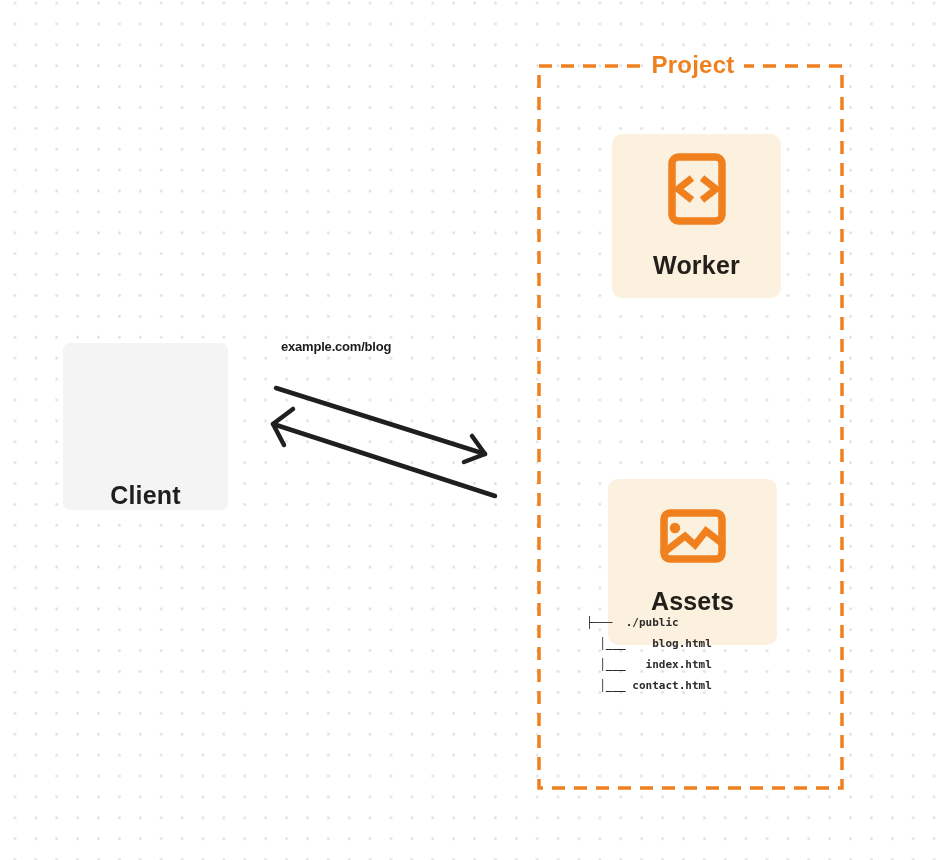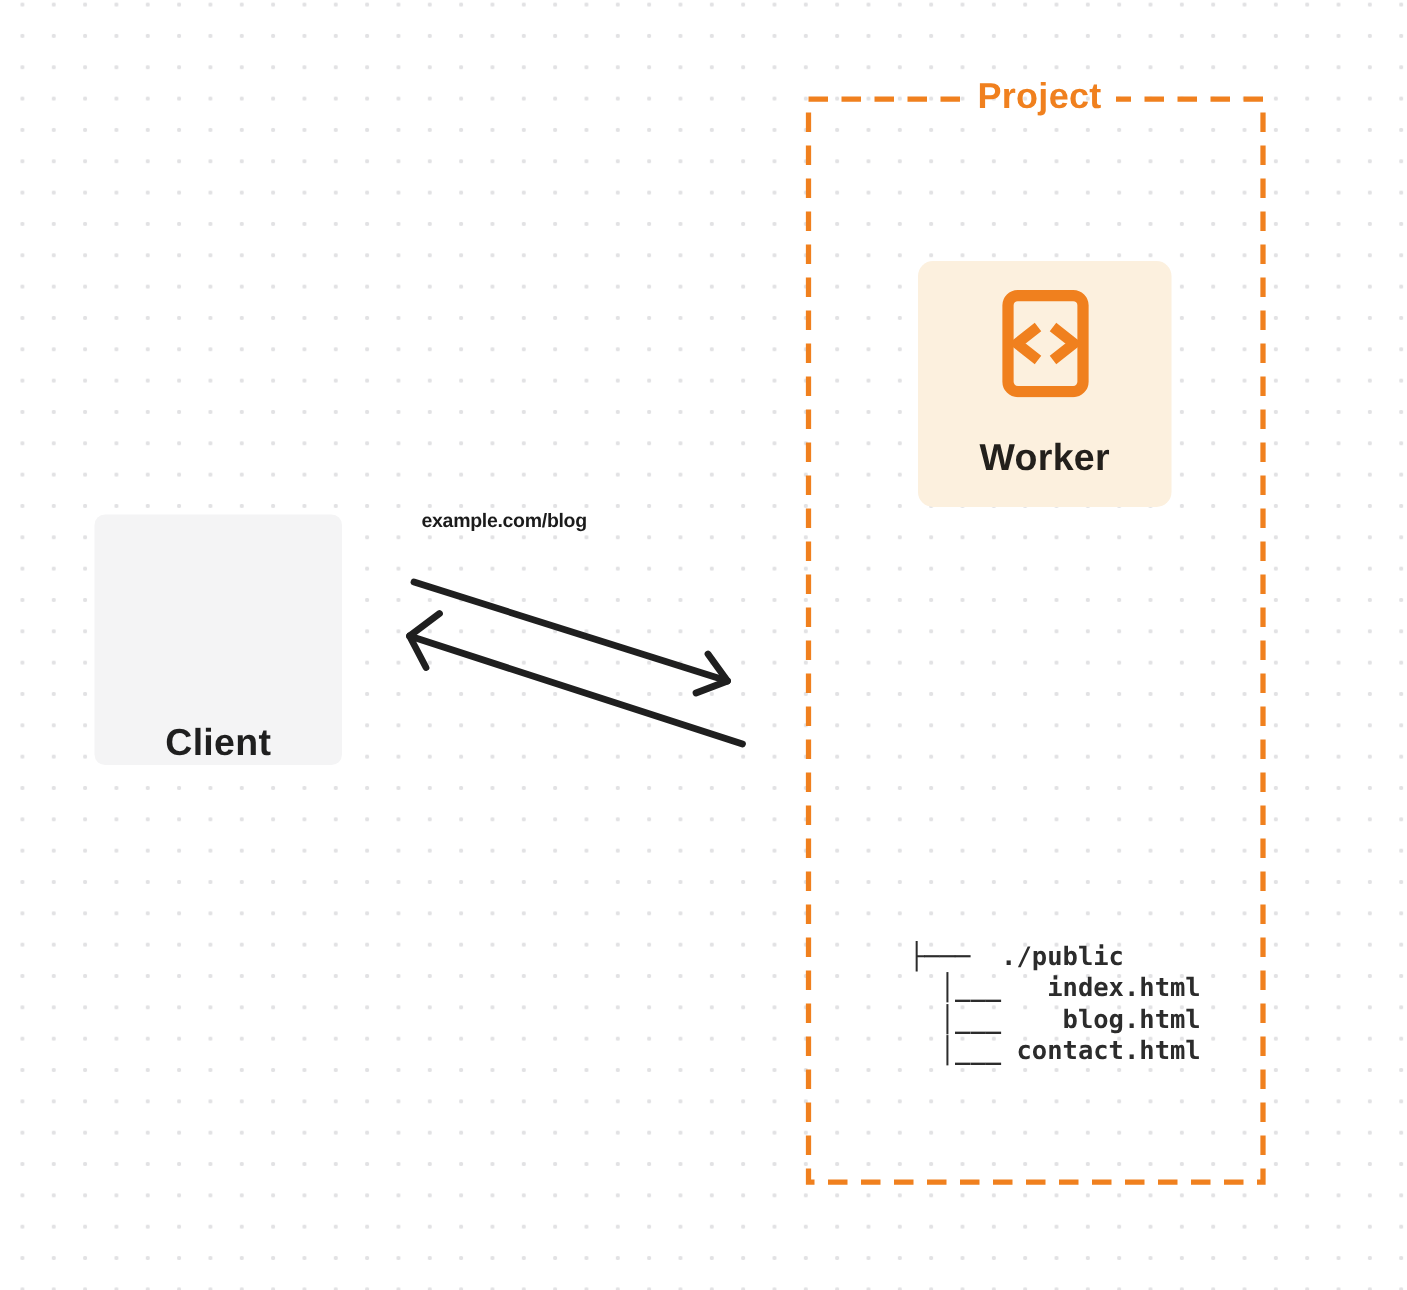--- a/index.html
+++ b/index.html
@@ -45,35 +45,34 @@
   .project-label{
     position:absolute;left:639px;top:51px;width:108px;
     text-align:center;
     font-size:24px;font-weight:700;color:var(--orange);
     letter-spacing:.2px;
   }
   .card{
     position:absolute;
     background:var(--card_bg);
     border-radius:10px;
-    display:flex;flex-direction:column;align-items:center;justify-content:center;margin-top:40px;
+    display:flex;flex-direction:column;align-items:center;justify-content:center;
   }
   .card .node-label{
     font-size:25px;font-weight:700;color:#23201C;letter-spacing:.2px;
   }
   .worker-card{left:612px;top:134px;width:169px;height:164px;gap:26px;}
   .assets-card{left:608px;top:479px;width:169px;height:166px;gap:24px;}
   .card svg{display:block;}
   .file-tree{
-    position:absolute;left:586px;top:628px;
+    position:absolute;left:586px;top:612px;
     font-family:"DejaVu Sans Mono","Liberation Mono",monospace;
-    font-size:17px;line-height:21px;font-weight:700;
+    font-size:11px;line-height:21px;font-weight:700;
     color:var(--tree_text);
     white-space:pre;
-    margin-left:20px;
   }
   .file-tree span{display:block;white-space:pre;}
 </style>
 </head>
 <body>
 
 <div class="canvas">
 
   <svg class="overlay" viewBox="0 0 938 860" xmlns="http://www.w3.org/2000/svg" aria-hidden="true">
 
@@ -100,16 +99,24 @@
 
   <div class="card worker-card">
     <svg width="58" height="72" viewBox="0 0 58 72" xmlns="http://www.w3.org/2000/svg" aria-hidden="true">
       <rect x="4" y="4" width="50" height="64" rx="6.5" fill="none" stroke="var(--orange)" stroke-width="7.5"></rect>
       <path d="M24 25 L10 36 L24 47" fill="none" stroke="var(--orange)" stroke-width="7" stroke-linejoin="miter"></path>
       <path d="M34 25 L48 36 L34 47" fill="none" stroke="var(--orange)" stroke-width="7" stroke-linejoin="miter"></path>
     </svg>
     <span class="node-label">Worker</span>
   </div>
 
+  <div class="card assets-card">
+    <svg width="66" height="54" viewBox="0 0 66 54" xmlns="http://www.w3.org/2000/svg" aria-hidden="true">
+      <rect x="4" y="4" width="58" height="46" rx="6" fill="none" stroke="var(--orange)" stroke-width="7.5"></rect>
+      <circle cx="15" cy="19" r="5.2" fill="var(--orange)"></circle>
+      <path d="M2 45 L25 27 L35 36 L46 22 L64 36" fill="none" stroke="var(--orange)" stroke-width="7" stroke-linejoin="miter"></path>
+    </svg>
+    <span class="node-label">Assets</span>
+  </div>
 
-  <pre class="file-tree"><span>├───  ./public</span><span>  │___   index.html</span><span>  │___    blog.html</span><span>  │___ contact.html</span></pre>
+  <pre class="file-tree"><span>├───  ./public</span><span>  │___    blog.html</span><span>  │___   index.html</span><span>  │___ contact.html</span></pre>
 
 </div>
 
 </body></html>

